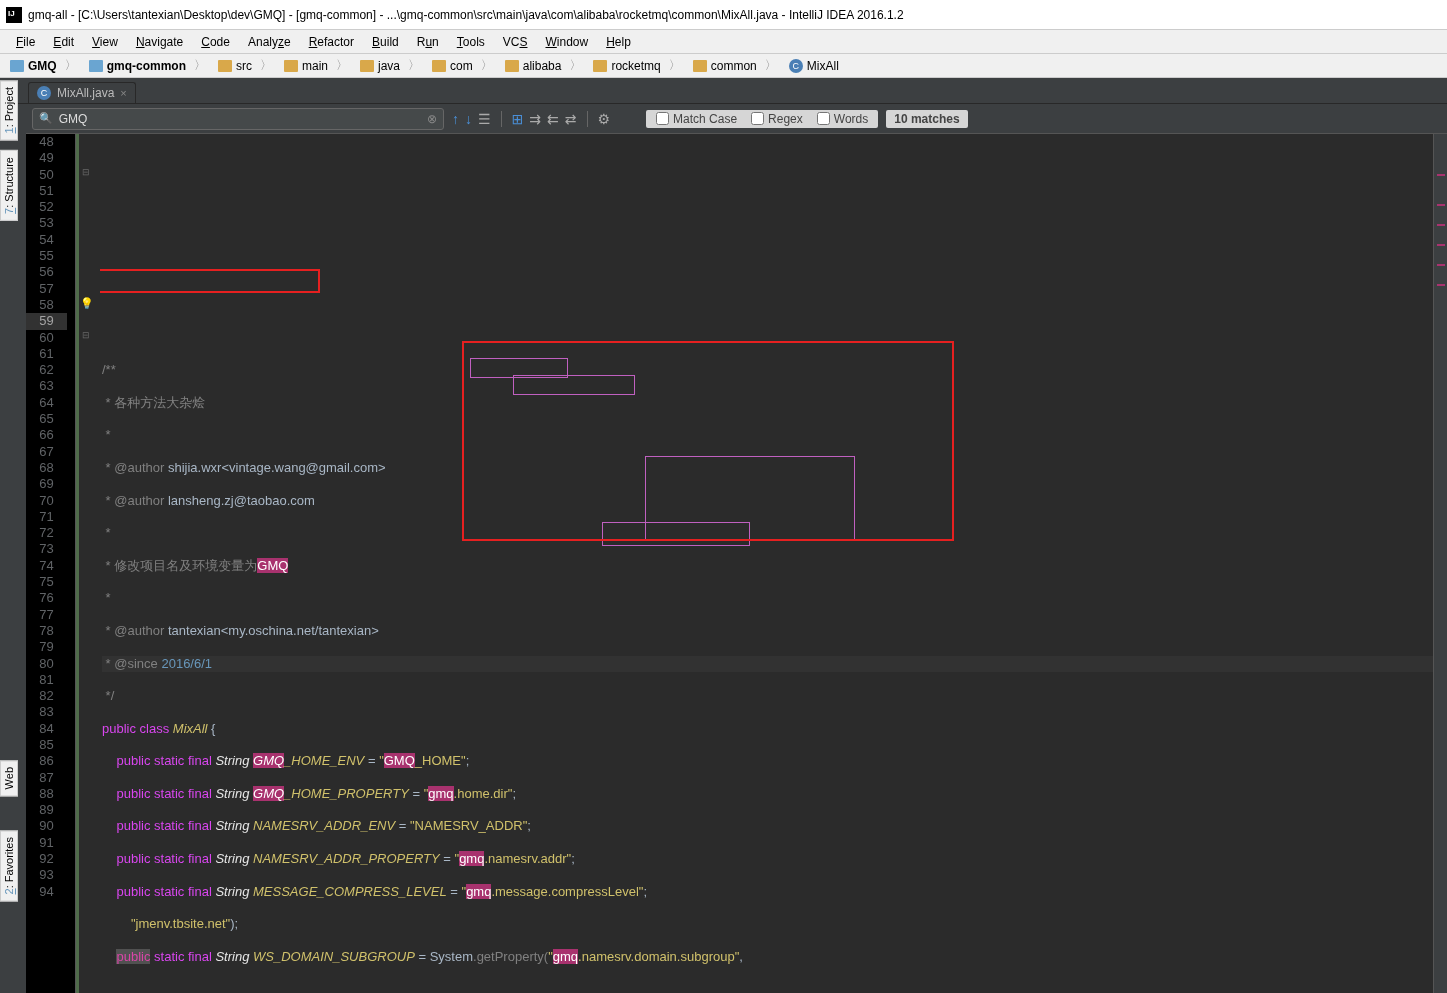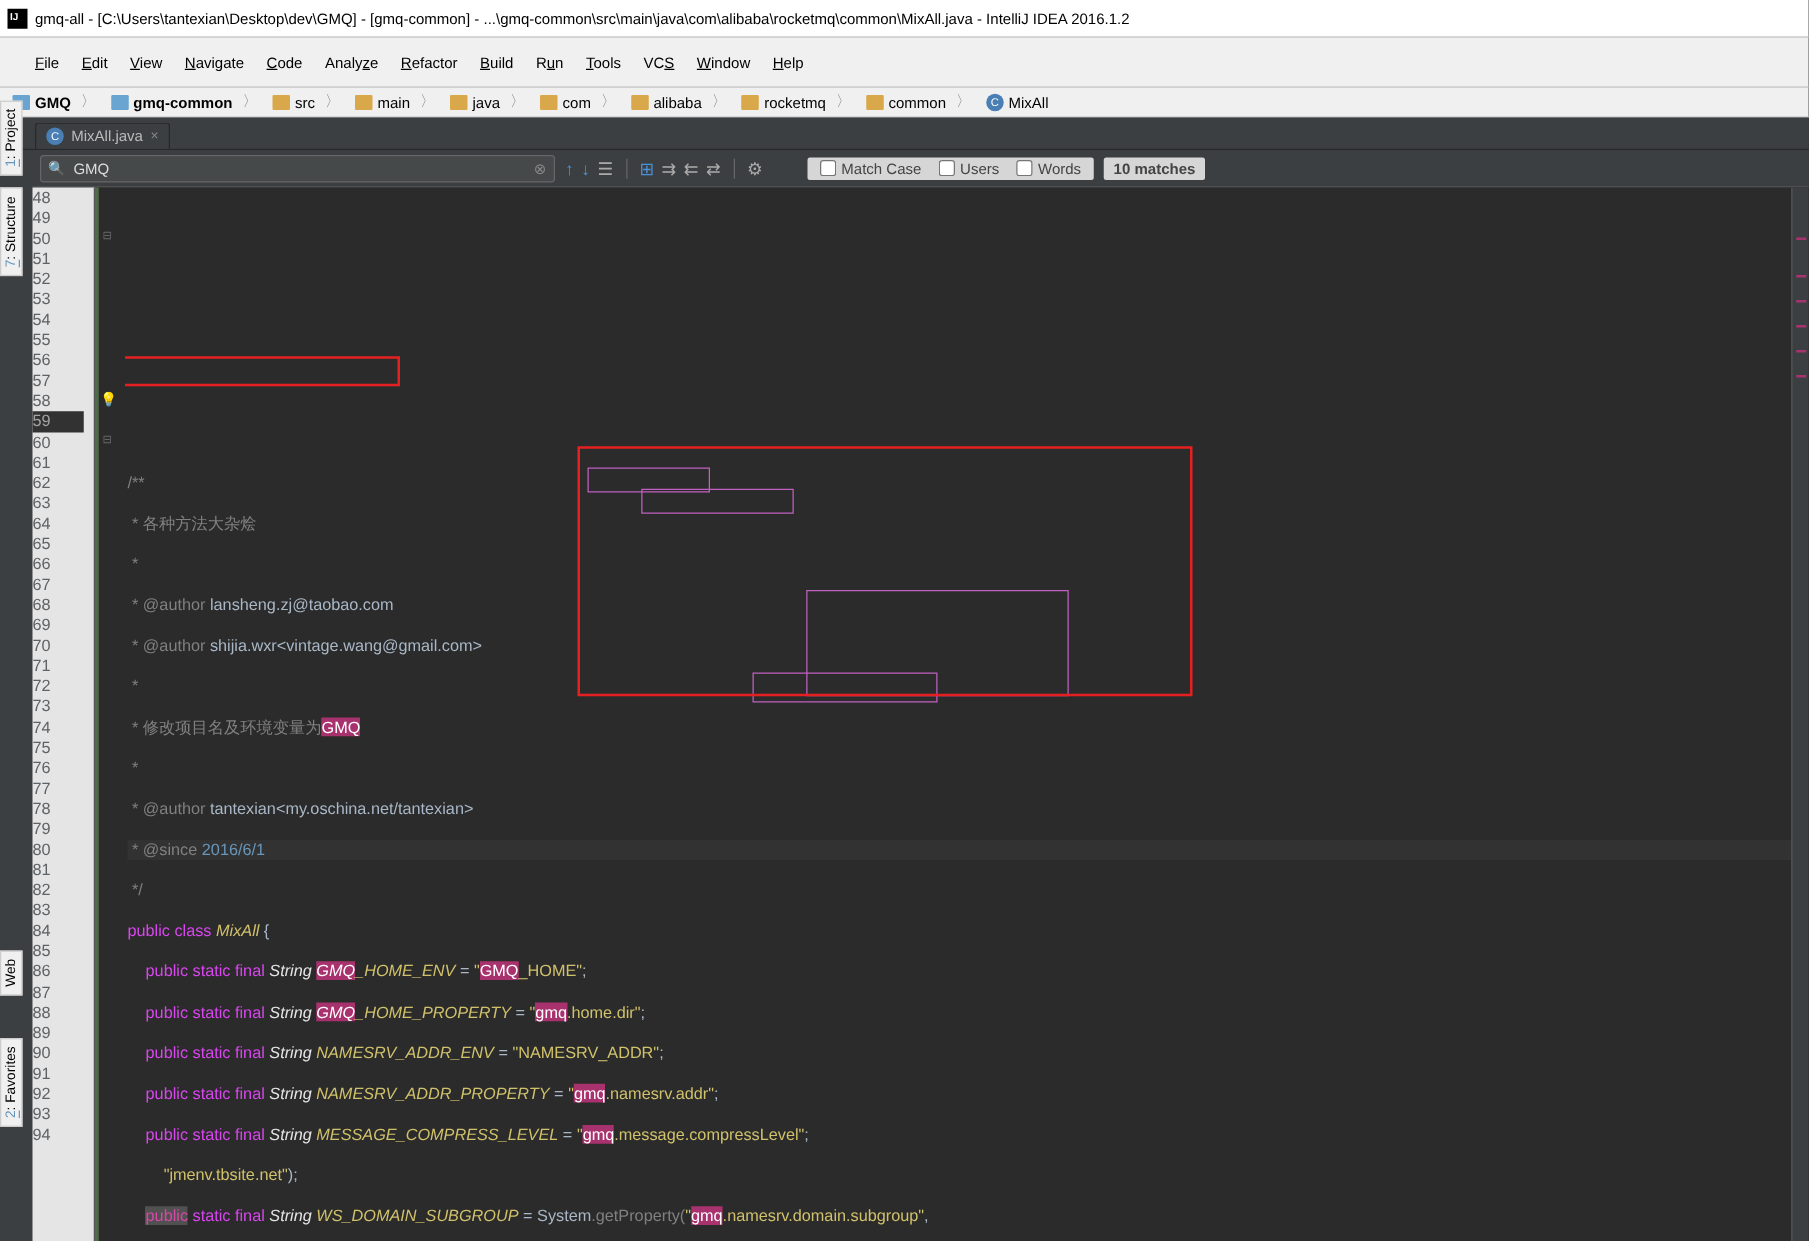--- a/index.html
+++ b/index.html
@@ -5,21 +5,21 @@
 * { margin:0; padding:0; box-sizing:border-box; font-family:"Segoe UI",Arial,sans-serif; }
 body { background:#3c3f41; color:#bbb; font-size:12px; overflow:hidden; height:993px; width:1447px; position:relative; }
 
 
 .titlebar { background:#fff; height:30px; display:flex; align-items:center; padding:0 6px; gap:6px; border-bottom:1px solid #ccc; }
 .titlebar .ij-icon { width:16px; height:16px; background:#000; display:inline-block; position:relative; }
 .titlebar .ij-icon::after { content:"IJ"; color:#fff; font-size:8px; position:absolute; top:2px; left:2px; font-weight:bold; }
 .titlebar-text { color:#000; font-size:12px; }
 
 
-.menubar { background:#f0f0f0; height:40px; display:flex; align-items:center; padding:0 20px; gap:2px; border-bottom:1px solid #ccc; }
+.menubar { background:#f0f0f0; height:24px; display:flex; align-items:center; padding:0 8px; gap:2px; border-bottom:1px solid #ccc; }
 .menubar-item { color:#000; padding:2px 8px; cursor:default; }
 .menubar-item u { text-decoration:underline; }
 
 
 .navbar { background:#f0f0f0; height:24px; display:flex; align-items:center; padding:0 4px; gap:0; border-bottom:1px solid #ccc; }
 .crumb { display:flex; align-items:center; gap:4px; padding:0 6px; color:#000; position:relative; }
 .crumb::after { content:"〉"; color:#888; margin-left:4px; }
 .crumb:last-child::after { content:""; }
 .crumb .folder-icon { width:14px; height:12px; background:#d9a84a; border-radius:1px; display:inline-block; position:relative; }
 .crumb .folder-icon.blue { background:#6aa5d1; }
@@ -48,21 +48,21 @@
 .searchbox .clear { color:#888; font-size:12px; }
 .search-tools { display:flex; align-items:center; gap:6px; color:#aaa; font-size:14px; }
 .search-tools span { cursor:default; }
 .sep { width:1px; height:16px; background:#666; margin:0 4px; }
 .check-group { display:flex; align-items:center; gap:4px; color:#444; font-size:12px; }
 .search-checks { display:flex; gap:14px; background:#d6d6d6; padding:2px 10px; border-radius:2px; }
 .matches { color:#444; font-weight:bold; background:#d6d6d6; padding:2px 8px; border-radius:2px; }
 
 
 .editor-wrap { display:flex; margin-left:26px; height:calc(100% - 134px); }
-.gutter { background:#e5e5e5; width:50px; text-align:left; padding:0 8px 0 0; color:#606366; font-family:Consolas,Menlo,monospace; font-size:13px; line-height:16.3px; border-right:1px solid #555; user-select:none; }
+.gutter { background:#000000; width:50px; text-align:center; padding:0 8px 0 0; color:#606366; font-family:Consolas,Menlo,monospace; font-size:13px; line-height:16.3px; border-right:1px solid #555; user-select:none; }
 .gutter .ln { height:16.3px; }
 .gutter .ln.hl { background:#323232; color:#a4a3a3; }
 .margin { width:24px; background:#2b2b2b; position:relative; }
 .margin .modbar { position:absolute; left:0; top:0; bottom:0; width:3px; background:#4f6b4a; }
 .margin .fold { position:absolute; left:6px; color:#666; font-size:9px; }
 .margin .bulb { position:absolute; left:4px; color:#c9a229; font-size:11px; }
 .code { flex:1; background:#2b2b2b; font-family:Consolas,Menlo,monospace; font-size:13px; line-height:16.3px; white-space:pre; overflow:hidden; position:relative; padding-left:2px; }
 .code .cl { height:16.3px; }
 .code .cl.hl { background:#323232; } 
 .kw { color:#d946ef; font-weight:normal; } 
@@ -184,21 +184,21 @@
     <span>⚙</span>
   </div>
   <div style="flex:0 0 20px"></div>
   <div class="search-checks">
     <label class="check-group">
         <input type="checkbox" style=""> 
         <span>Match Case</span>
       </label>
     <label class="check-group">
         <input type="checkbox" style=""> 
-        <span>Users</span>
+        <span>Regex</span>
       </label>
     <label class="check-group">
         <input type="checkbox" style=""> 
         <span>Words</span>
       </label>
   </div>
   <span class="matches">10 matches</span>
 </div>
 
 <div class="editor-wrap">
@@ -265,22 +265,22 @@
     <div class="annop" style="left:370px; top:224px; width:98px; height:20px;"></div>
     <div class="annop" style="left:413px; top:241px; width:122px; height:20px;"></div>
     <div class="annop" style="left:545px; top:322px; width:210px; height:85px;"></div>
     <div class="annop" style="left:502px; top:388px; width:148px; height:24px;"></div>
 
 <div class="cl"></div>
 <div class="cl"></div>
 <div class="cl"><span class="auth">/**</span></div>
 <div class="cl"><span class="auth"> * 各种方法大杂烩</span></div>
 <div class="cl"><span class="auth"> *</span></div>
+<div class="cl"><span class="auth"> * @author </span><span class="nm">shijia.wxr&lt;vintage.wang@gmail.com&gt;</span></div>
 <div class="cl"><span class="auth"> * @author </span><span class="nm">lansheng.zj@taobao.com</span></div>
-<div class="cl"><span class="auth"> * @author </span><span class="nm">shijia.wxr&lt;vintage.wang@gmail.com&gt;</span></div>
 <div class="cl"><span class="auth"> *</span></div>
 <div class="cl"><span class="auth"> * 修改项目名及环境变量为</span><span class="hl-gmq">GMQ</span></div>
 <div class="cl"><span class="auth"> *</span></div>
 <div class="cl"><span class="auth"> * @author </span><span class="nm">tantexian&lt;my.oschina.net/tantexian&gt;</span></div>
 <div class="cl hl"><span class="auth"> * @since </span><span class="datec">2016/6/1</span></div>
 <div class="cl"><span class="auth"> */</span></div>
 <div class="cl"><span class="kw">public class </span><span class="fld">MixAll </span><span class="nm">{</span></div>
 <div class="cl">    <span class="kw">public static final </span><span class="type">String </span><span class="fld"><span class="hl-gmq">GMQ</span>_HOME_ENV</span><span class="nm"> = </span><span class="str">"</span><span class="hl-gmq">GMQ</span><span class="str">_HOME"</span><span class="nm">;</span></div>
 <div class="cl">    <span class="kw">public static final </span><span class="type">String </span><span class="fld"><span class="hl-gmq">GMQ</span>_HOME_PROPERTY</span><span class="nm"> = </span><span class="str">"</span><span class="hl-gmq">gmq</span><span class="str">.home.dir"</span><span class="nm">;</span></div>
 <div class="cl">    <span class="kw">public static final </span><span class="type">String </span><span class="fld">NAMESRV_ADDR_ENV</span><span class="nm"> = </span><span class="str">"NAMESRV_ADDR"</span><span class="nm">;</span></div>

